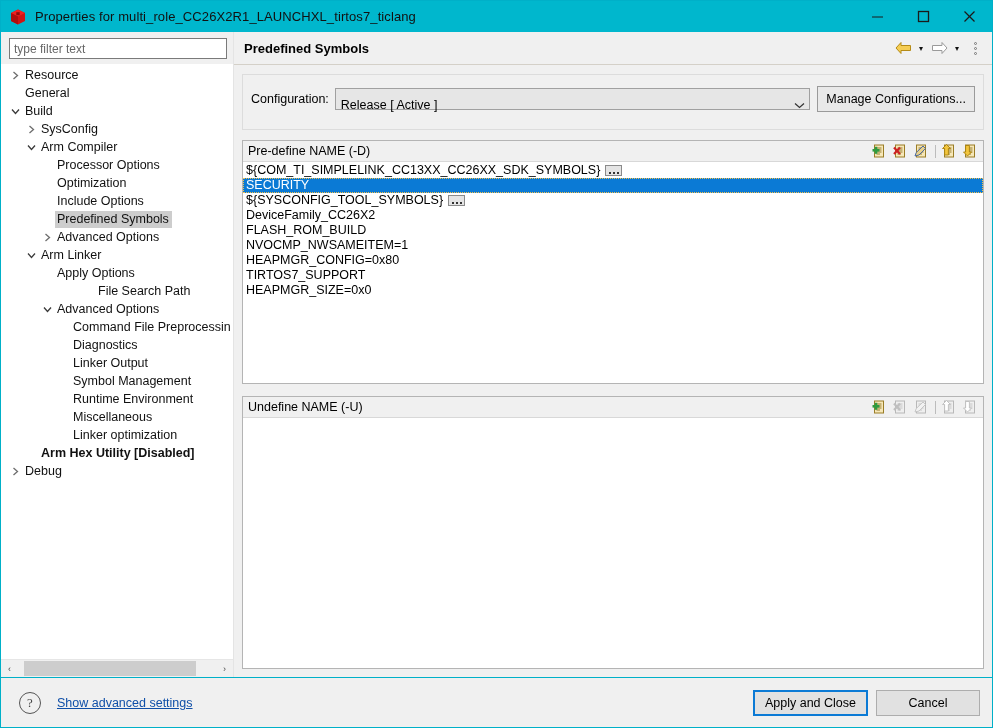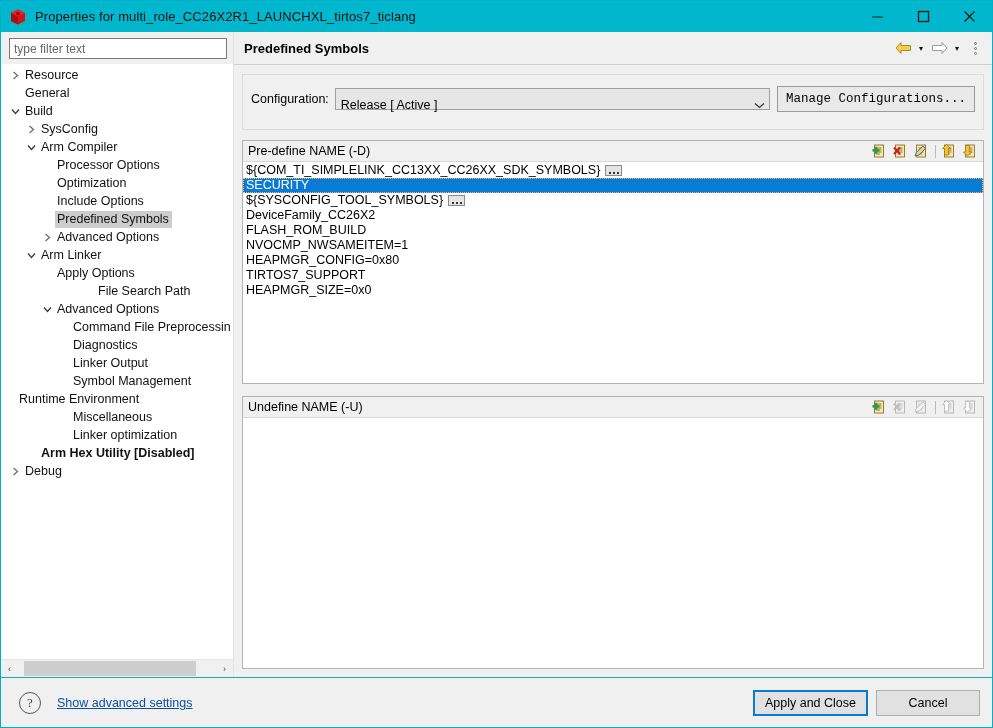--- a/index.html
+++ b/index.html
@@ -240,21 +240,21 @@
     padding: 12px 4px 0 5px;
     font-size: 12.5px;
   }
   #config-select .val { flex: 1 1 auto; white-space: nowrap; overflow: hidden; }
   #config-select .caret { font-size: 8px; color: #333; padding-left: 4px; }
   #manage-btn {
     margin-left: 7px;
     height: 23px;
     border: 1px solid #9a9a9a;
     background: #e9e9e9;
-    font-family: Liberation Mono, monospace;
+    font-family: Liberation Sans, sans-serif;
     font-size: 12.5px;
     padding: 12px 8px;
     white-space: nowrap;
     color: #000;
     box-sizing: border-box;
     display: flex;
     align-items: center;
   }
 
   
@@ -542,21 +542,21 @@
             <span class="tree-label">Diagnostics</span>
           </div>
           <div class="tree-row" style="padding-left: 54px;">
             <span class="tree-arrow none"></span>
             <span class="tree-label">Linker Output</span>
           </div>
           <div class="tree-row" style="padding-left: 54px;">
             <span class="tree-arrow none"></span>
             <span class="tree-label">Symbol Management</span>
           </div>
-          <div class="tree-row" style="">
+          <div class="tree-row" style="padding-left: 54px;">
             <span class="tree-arrow none"></span>
             <span class="tree-label">Runtime Environment</span>
           </div>
           <div class="tree-row" style="padding-left: 54px;">
             <span class="tree-arrow none"></span>
             <span class="tree-label">Miscellaneous</span>
           </div>
           <div class="tree-row" style="padding-left: 54px;">
             <span class="tree-arrow none"></span>
             <span class="tree-label">Linker optimization</span>

